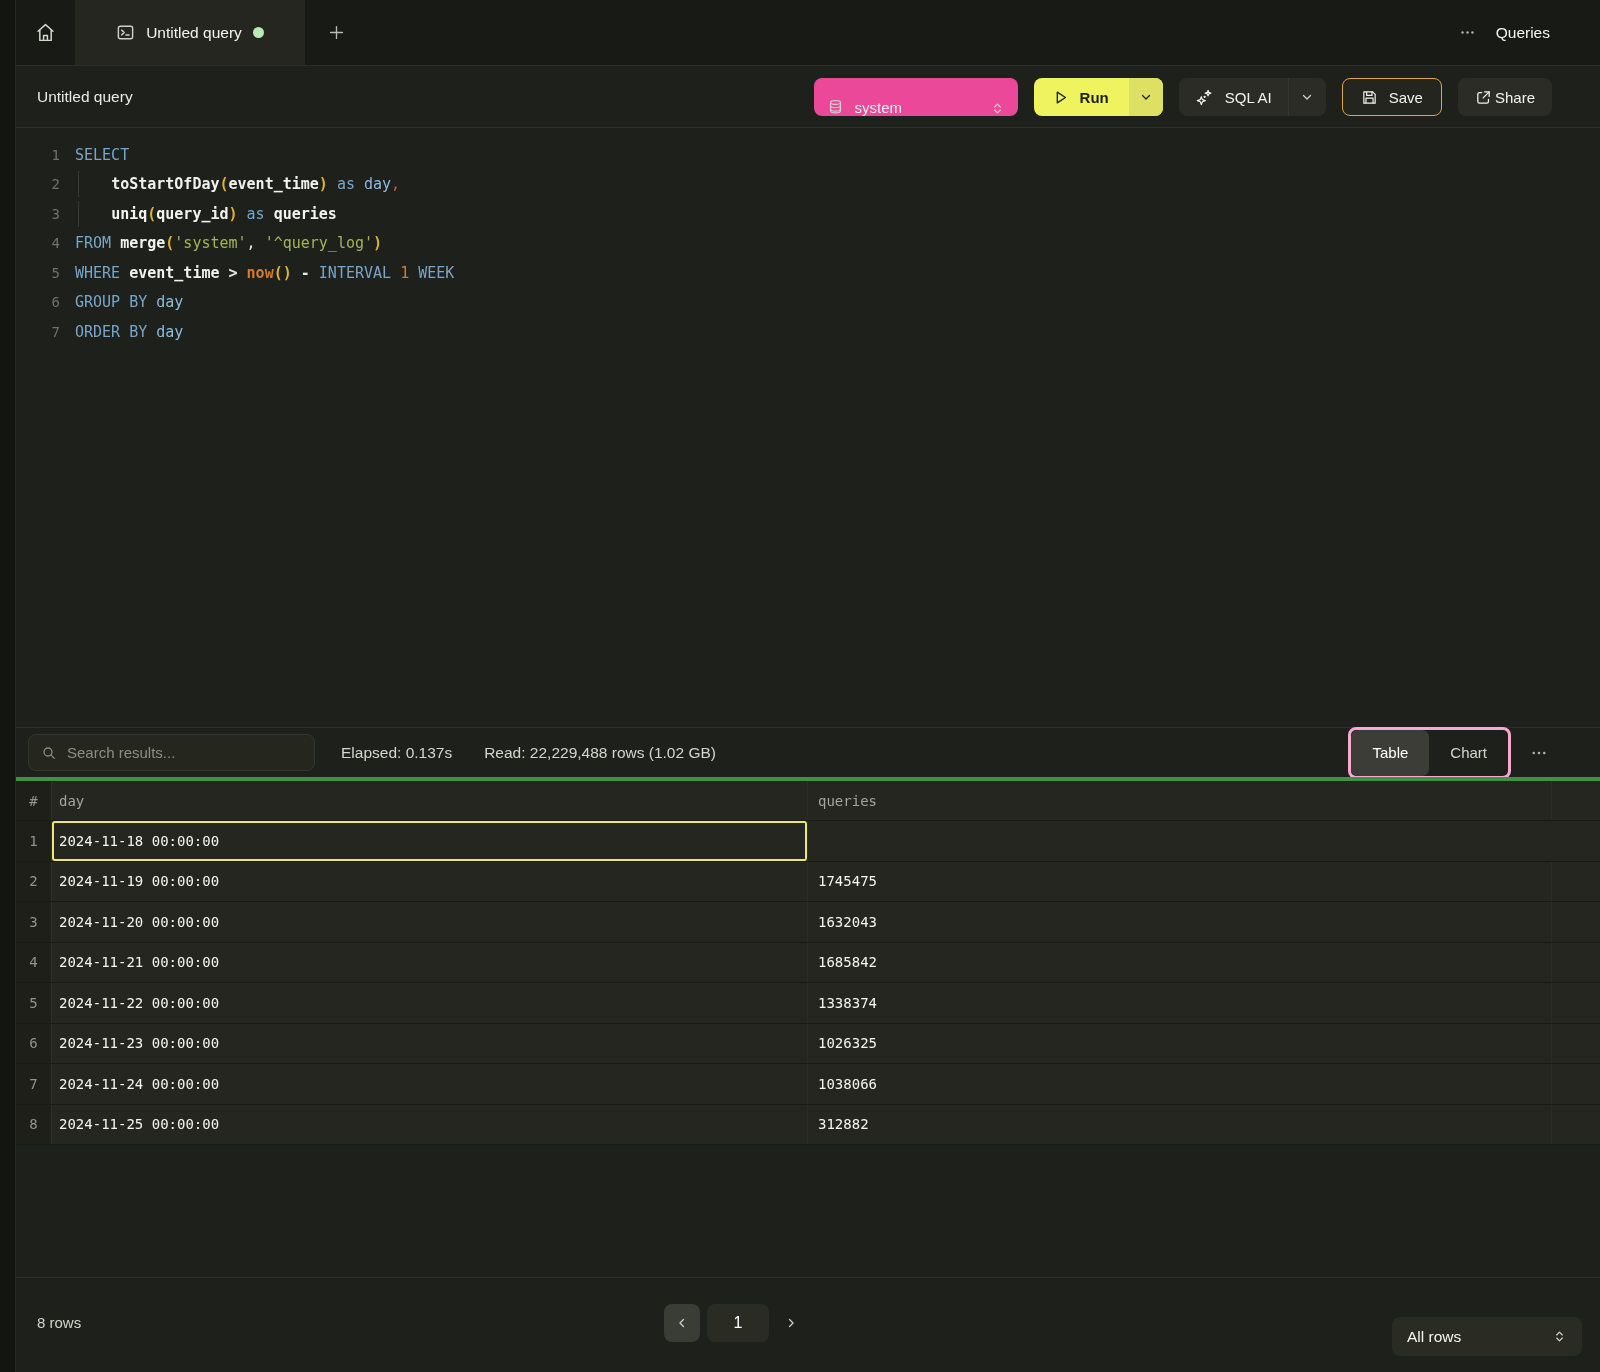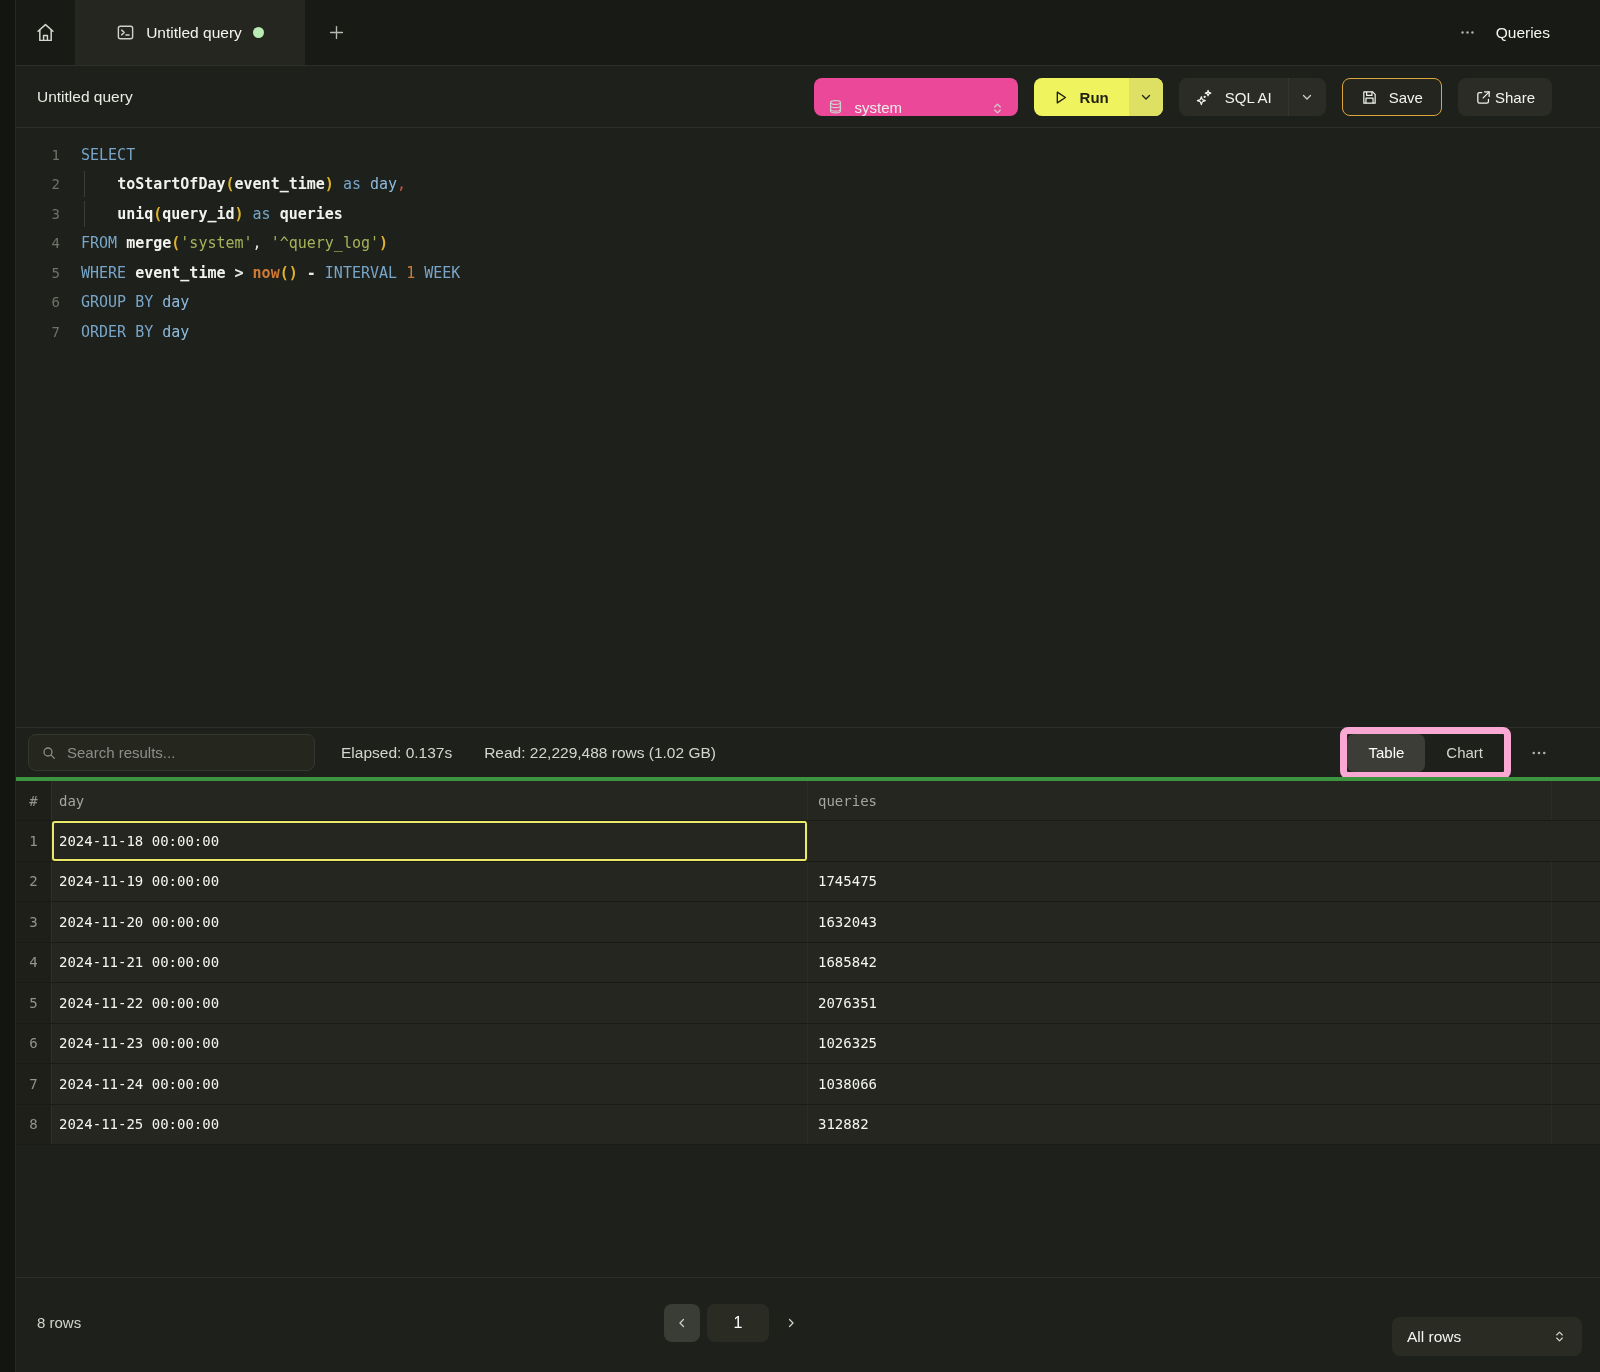--- a/index.html
+++ b/index.html
@@ -40,21 +40,21 @@
   .sqlai-main { display:flex; align-items:center; gap:11px; padding:0 16px; height:100%; color:#f2f4ee; }
   .sqlai-caret { width:38px; height:100%; display:flex; align-items:center; justify-content:center; color:#cfd1c9; border-left:1px solid #34362f; }
   .save-btn { border:1.5px solid #dba63c; background:#23251e; padding:0 18px; gap:11px; color:#f2f4ee; }
   .share-btn { background:#2a2c25; padding:0 17px; gap:3px; color:#f2f4ee; }
   .btn .ico { display:flex; align-items:center; }
 
   
   .editor { position:absolute; left:16px; top:129px; right:0; height:598px; padding-top:11px; font-family:"DejaVu Sans Mono", monospace; font-size:15px; cursor:text; }
   .code-line { display:flex; align-items:center; height:29.5px; }
   .ln { width:44px; text-align:right; color:#70726b; font-size:14px; flex:none; }
-  .code { margin-left:21px; white-space:pre; position:relative; }
+  .code { margin-left:15px; white-space:pre; position:relative; }
   .code.guide::before { content:""; position:absolute; left:3px; top:-4px; bottom:-4px; width:1px; background:#3a3c35; }
   .tk-kw  { color:#78a5c8; }
   .tk-kw2 { color:#8fbbdd; }
   .tk-fn  { color:#f2f2ee; font-weight:bold; }
   .tk-id  { color:#f2f2ee; font-weight:bold; }
   .tk-br  { color:#dfb32e; font-weight:bold; }
   .tk-str { color:#a7b35a; }
   .tk-or  { color:#cf7a35; font-weight:bold; }
   .tk-num { color:#cf7a35; }
   .tk-cm  { color:#c75648; }
@@ -63,21 +63,21 @@
 
   
   .rtoolbar { position:absolute; left:16px; top:727px; right:0; height:50px; border-top:1px solid #2d2f28; display:flex; align-items:center; padding:0 52px 0 12px; }
   .search-box { width:287px; height:37px; background:#25271f; border:1px solid #35372f; border-radius:8px; display:flex; align-items:center; gap:10px; padding:0 12px; color:#8d8f87; cursor:text; }
   .search-box input { background:transparent; border:none; outline:none; color:#eceee8; font-family:"Liberation Sans", sans-serif; font-size:15px; width:100%; }
   .search-box input::placeholder { color:#8d8f87; }
   .stat { color:#d4d6ce; font-size:15.5px; }
   .stat.elapsed { margin-left:26px; }
   .stat.read { margin-left:32px; }
   .rt-spacer { flex:1; }
-  .segmented { height:52px; border:7px solid #f9a8d4; border-radius:8px; background:#1e201b; display:flex; overflow:hidden; }
+  .segmented { height:52px; border:3px solid #f9a8d4; border-radius:8px; background:#1e201b; display:flex; overflow:hidden; }
   .seg { padding:0 21px; display:flex; align-items:center; font-size:15px; color:#d4d6ce; cursor:pointer; }
   .seg.active { background:#3b3d36; color:#ffffff; border-radius:7px; }
   .rt-dots { margin-left:19px; color:#b2b4ac; cursor:pointer; }
 
   
   .progress { position:absolute; left:16px; top:777px; right:0; height:4px; background:#3c9440; }
   .rtable { position:absolute; left:16px; top:781px; right:0; font-family:"DejaVu Sans Mono", monospace; font-size:14px; }
   .trow { display:grid; grid-template-columns:36px 756px 744px 1fr; height:40.5px; border-bottom:1px solid #191b14; background:#24261f; }
   .trow.thead { height:40px; }
   .cell { display:flex; align-items:center; }
@@ -316,21 +316,21 @@
       </div>
       <div class="trow">
         <div class="cell c-num">4</div>
         <div class="cell c-day">2024-11-21 00:00:00</div>
         <div class="cell c-q">1685842</div>
         <div class="cell c-fill"></div>
       </div>
       <div class="trow">
         <div class="cell c-num">5</div>
         <div class="cell c-day">2024-11-22 00:00:00</div>
-        <div class="cell c-q">2076351</div>
+        <div class="cell c-q">1338374</div>
         <div class="cell c-fill"></div>
       </div>
       <div class="trow">
         <div class="cell c-num">6</div>
         <div class="cell c-day">2024-11-23 00:00:00</div>
         <div class="cell c-q">1026325</div>
         <div class="cell c-fill"></div>
       </div>
       <div class="trow">
         <div class="cell c-num">7</div>

